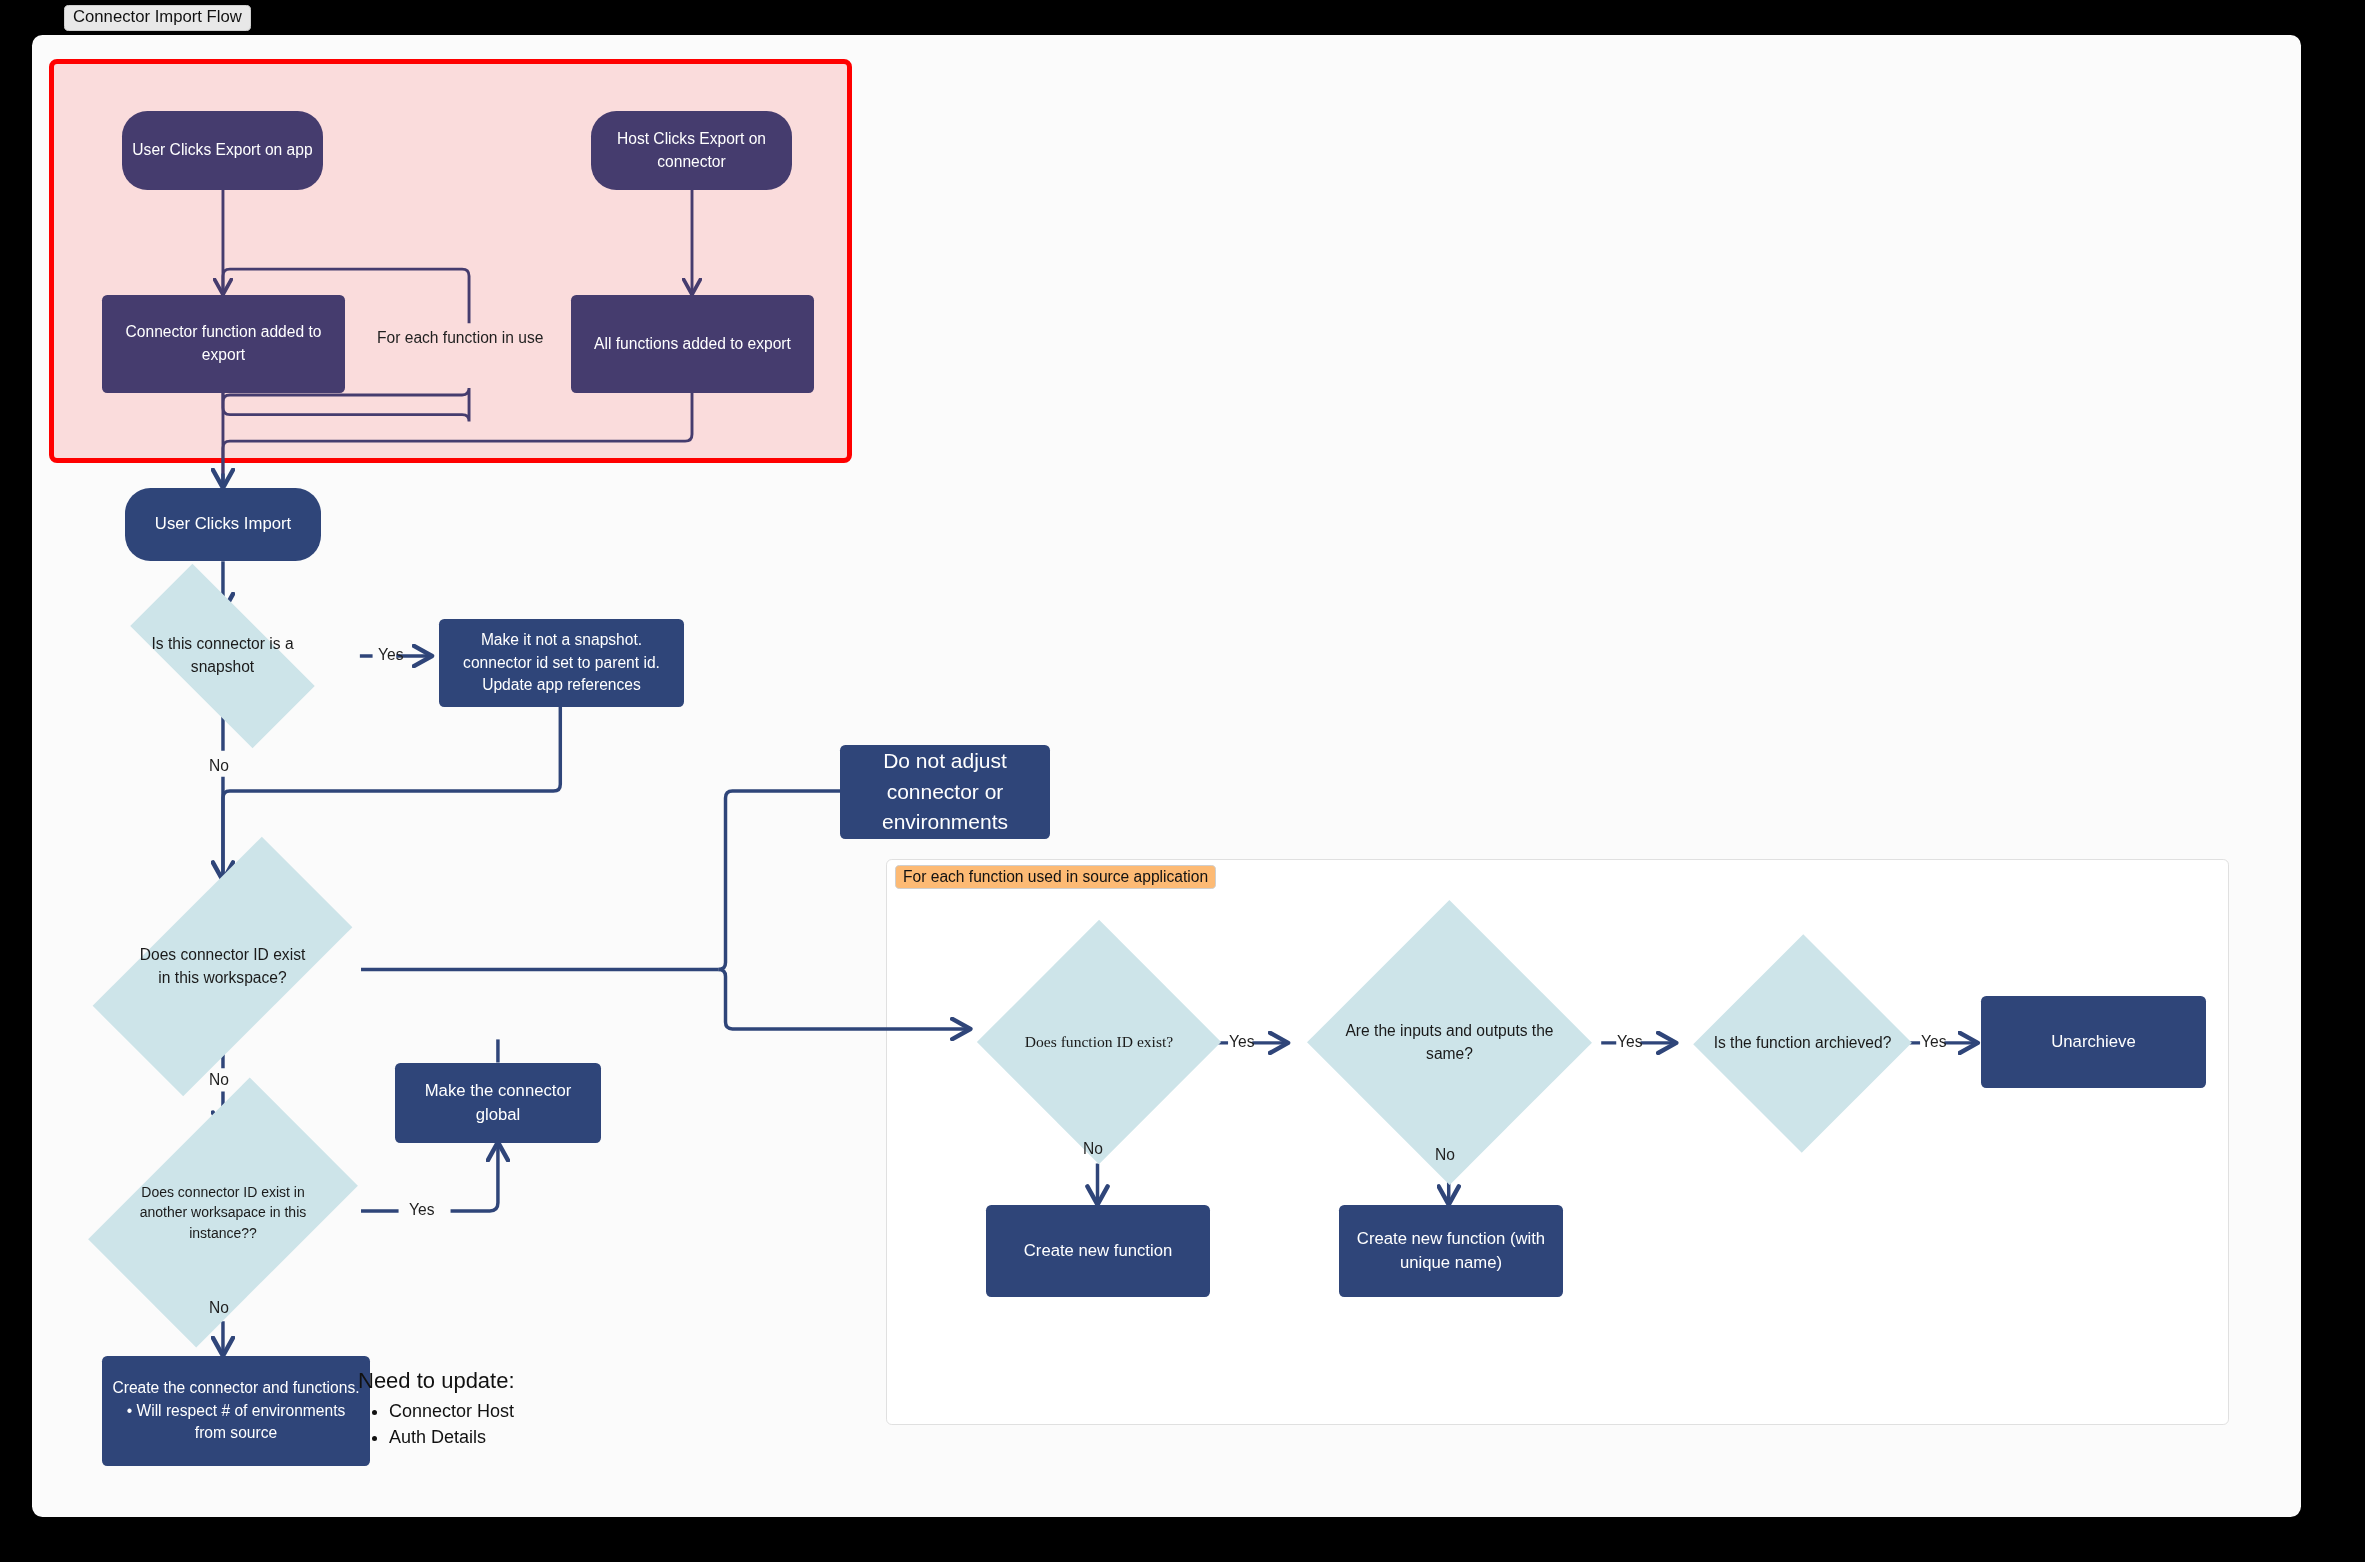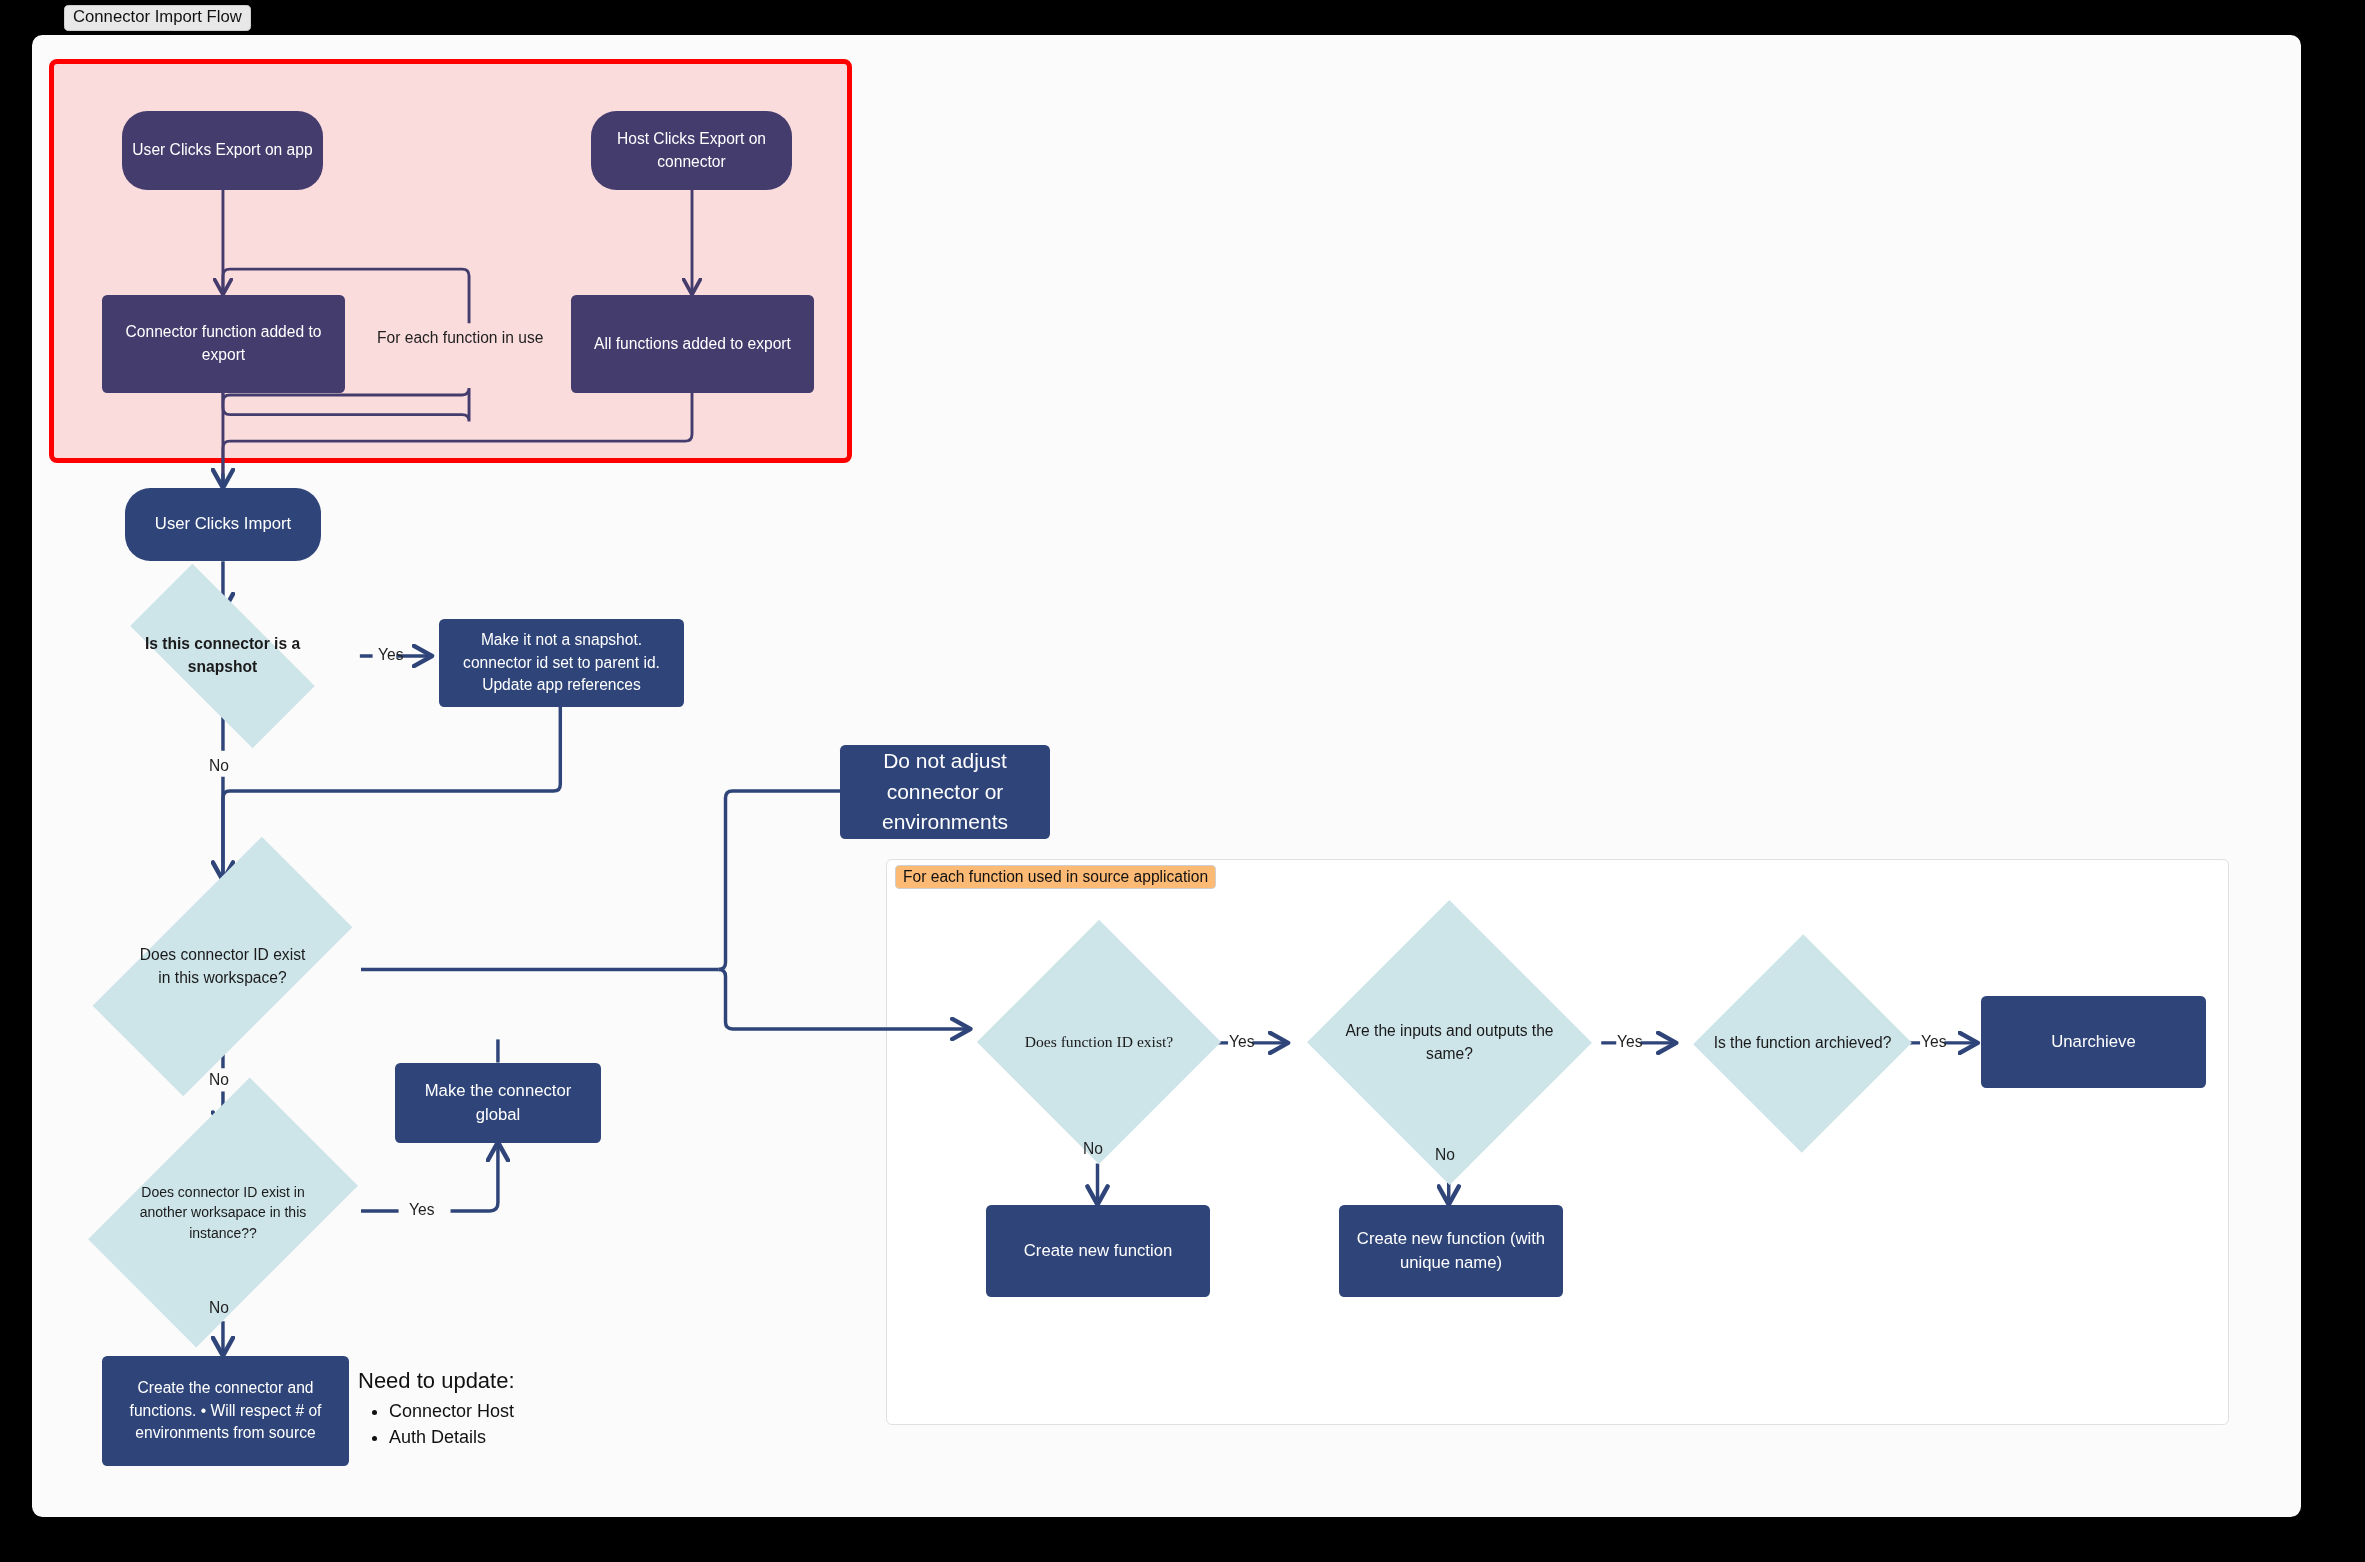--- a/index.html
+++ b/index.html
@@ -216,21 +216,21 @@
   <div class="node node-purple node-rect" style="left:571px;top:295px;width:243px;height:98px;font-size:15.6px;border-radius:5.2px;">
     <span class="node-text">All functions added to export</span>
   </div>
 
   <div class="elabel" style="left:377px;top:329px;font-size:15.6px;">For each function in use</div>
 
   <div class="node node-rect node-round" style="left:125px;top:488px;width:196px;height:73px;font-size:16.7px;">
     <span class="node-text">User Clicks Import</span>
   </div>
 
-  <div class="diamond" style="left:136px;top:612px;width:173px;height:88px;font-weight:bold;">
+  <div class="diamond" style="left:136px;top:612px;width:173px;height:88px;">
     <div class="dshape"></div>
     <div class="dlabel" style="font-size:15.6px;">Is this connector is a snapshot</div>
   </div>
 
   <div class="elabel" style="left:378px;top:646px;font-size:15.6px;">Yes</div>
 
   <div class="node node-rect" style="left:439px;top:619px;width:245px;height:88px;font-size:15.6px;">
     <span class="node-text">Make it not a snapshot. connector id set to parent id. Update app references</span>
   </div>
 
@@ -253,21 +253,21 @@
 
   <div class="diamond" style="left:125px;top:1132px;width:196px;height:161px;">
     <div class="dshape" style="transform:rotate(45deg) scale(.78,1.42);"></div>
     <div class="dlabel" style="font-size:14px;">Does connector ID exist in another worksapace in this instance??</div>
   </div>
 
   <div class="elabel" style="left:409px;top:1201px;font-size:15.6px;">Yes</div>
 
   <div class="elabel" style="left:209px;top:1299px;font-size:15.6px;">No</div>
 
-  <div class="node node-rect" style="left:102px;top:1356px;width:247px;height:110px;font-size:15.6px;">
+  <div class="node node-rect" style="left:102px;top:1356px;width:268px;height:110px;font-size:15.6px;">
     <span class="node-text">Create the connector and functions. • Will respect # of environments from source</span>
   </div>
 
   <div class="diamond" style="left:995px;top:970px;width:208px;height:144px;font-family:Liberation Serif, serif;">
     <div class="dshape" style="transform:rotate(45deg) scale(.83,1.20);"></div>
     <div class="dlabel" style="font-size:15.6px;">Does function ID exist?</div>
   </div>
 
   <div class="elabel" style="left:1229px;top:1033px;font-size:15.6px;">Yes</div>
 

